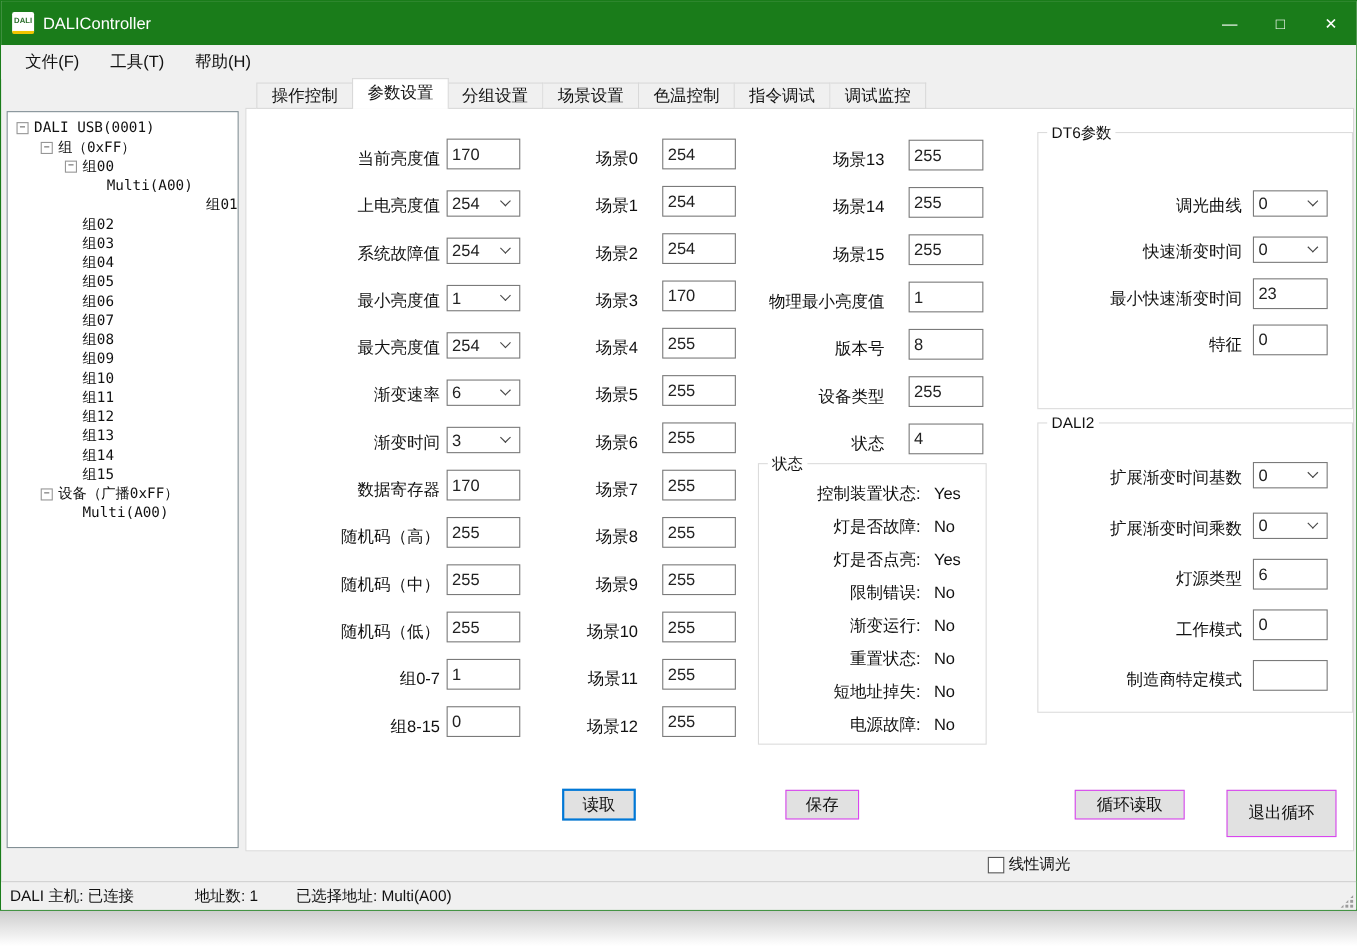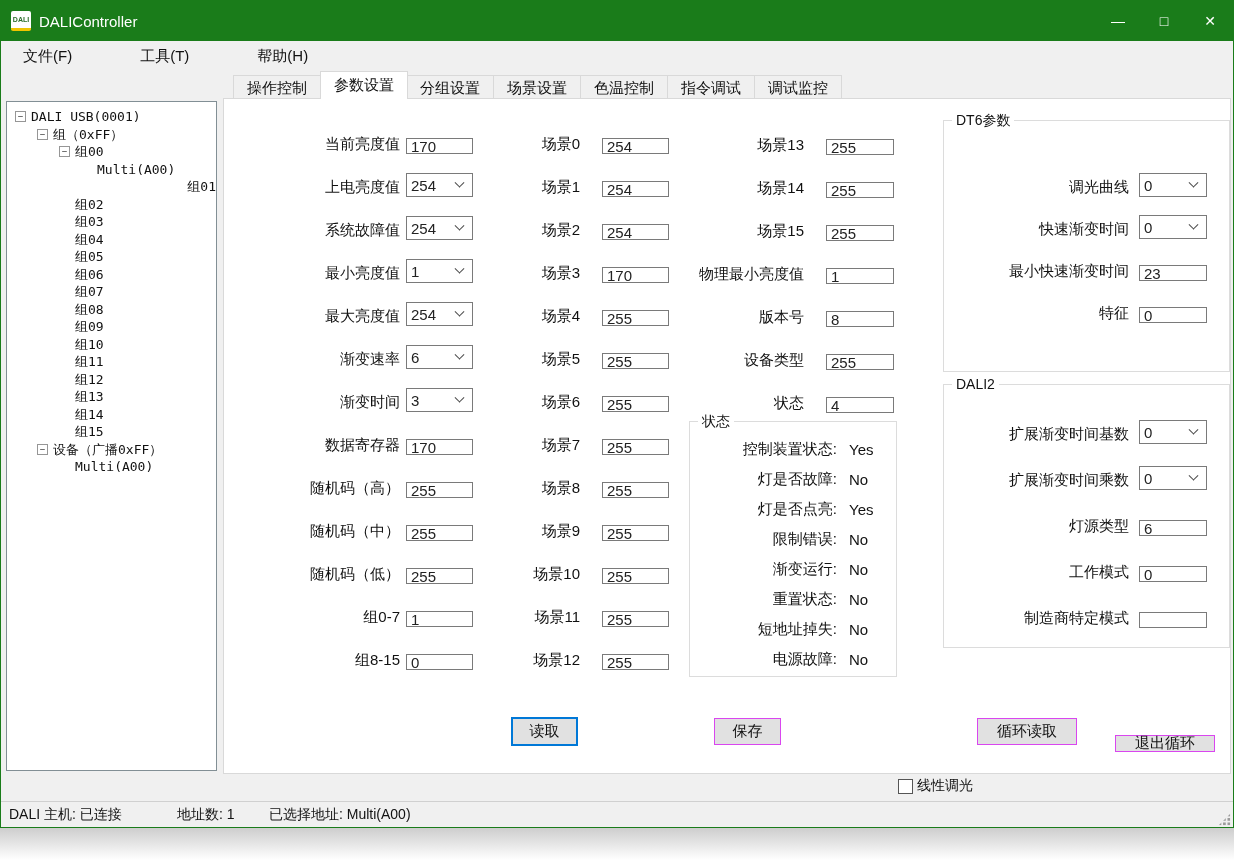--- a/index.html
+++ b/index.html
@@ -8,21 +8,21 @@
   .window-shadow { width:1234px; height:32px; background:linear-gradient(to bottom, rgba(90,90,90,.30), rgba(255,255,255,0)); }
 
   
   .titlebar { position:absolute; left:0; top:0; width:100%; height:40px; background:#1a7c1a; display:flex; align-items:center; }
   .app-icon { width:20px; height:20px; margin:0 8px 0 10px; background:#ffffff; border-radius:2px; display:flex; align-items:center; justify-content:center; font-size:7px; font-weight:bold; color:#2a6e2a; border-bottom:3px solid #f0c400; }
   .app-title { color:#ffffff; font-size:15px; }
   .titlebar-spacer { flex:1; }
   .win-btn { width:46px; height:40px; color:#ffffff; font-size:14px; display:flex; align-items:center; justify-content:center; cursor:default; }
 
   
-  .menubar { position:absolute; left:0; top:40px; width:100%; height:31px; background:#f0f0f0; display:flex; align-items:center; padding-left:8px;gap:40px; }
+  .menubar { position:absolute; left:0; top:40px; width:100%; height:31px; background:#f0f0f0; display:flex; align-items:center; padding-left:8px; }
   .menu-item { font-size:15px; color:#111; padding:4px 14px; }
 
   
   .tree-panel { position:absolute; left:5px; top:100px; width:211px; height:670px; background:#ffffff; border:1px solid #828f95; overflow:hidden; padding-top:6px; font-family:"DejaVu Sans Mono",monospace; font-size:13px; color:#111; }
   .tree-row { height:17.5px; line-height:17.5px; white-space:nowrap; display:flex; align-items:center; }
   .expander { display:inline-flex; width:11px; height:11px; border:1px solid #969696; background:#fff; color:#404040; font-size:9px; line-height:9px; align-items:center; justify-content:center; margin-right:5px; flex:none; }
   .exp-spacer { display:inline-block; width:16px; flex:none; }
 
   
   .tabs { position:absolute; left:232px; top:70px; height:28px; display:flex; align-items:flex-end; z-index:3; }
@@ -30,21 +30,21 @@
   .tab:first-child { border-left:1px solid #d9d9d9; }
   .tab.active { background:#ffffff; height:28px; line-height:26px; border:1px solid #d9d9d9; border-bottom:none; margin:0 -1px; position:relative; z-index:4; }
 
   
   .panel { position:absolute; left:222px; top:97px; width:1008px; height:676px; background:#ffffff; border:1px solid #d9d9d9; }
 
   
   .fields { position:absolute; z-index:2; }
   .frow { display:flex; align-items:flex-end; height:26px; margin-bottom:17px; }
   .flabel { flex:1; text-align:right; font-size:15px; color:#111; white-space:nowrap; }
-  .tinput { width:67px; height:16px; border:1px solid #7a7a7a; background:#fff; font-family:"Liberation Sans","DejaVu Sans",sans-serif; font-size:15px; color:#222; padding:0 4px; flex:none; }
+  .tinput { width:67px; height:28px; border:1px solid #7a7a7a; background:#fff; font-family:"Liberation Sans","DejaVu Sans",sans-serif; font-size:15px; color:#222; padding:0 4px; flex:none; }
   .combo { width:67px; height:24px; border:1px solid #7a7a7a; background:#fff; display:flex; align-items:center; flex:none; }
   .combo-val { flex:1; font-size:15px; color:#222; padding-left:4px; }
   .chev { width:7px; height:7px; border-right:1.6px solid #464646; border-bottom:1.6px solid #464646; transform:rotate(45deg) translate(-2px,-2px); margin-right:9px; flex:none; }
 
   #col1 { left:230px; top:127px; width:242px; }
   #col1 .flabel { padding-right:6px; }
   #col2 { left:505px; top:127px; width:163px; }
   #col2 .flabel { padding-right:22px; }
   #col3 { left:686px; top:128px; width:207px; }
   #col3 .flabel { padding-right:22px; }
@@ -67,21 +67,21 @@
   #group-dali2 .gfields { padding-top:33px; }
   #group-dali2 .frow { margin-bottom:20px; }
   .gfields .flabel { padding-right:10px; }
   .gfields .tinput, .gfields .combo { width:68px; }
 
   
   .btn { position:absolute; background:#e1e1e1; border:1px solid #d946ef; font-size:15px; color:#111; display:flex; align-items:center; justify-content:center; z-index:2; }
   #btn-read { left:510px; top:716px; width:67px; height:29px; border:2px solid #0078d7; }
   #btn-save { left:713px; top:717px; width:67px; height:27px; }
   #btn-loop { left:976px; top:717px; width:100px; height:27px; }
-  #btn-exit { left:1114px; top:734px; width:100px; height:17px; }
+  #btn-exit { left:1114px; top:717px; width:100px; height:43px; }
 
   
   .footer-check { position:absolute; left:897px; top:776px; display:flex; align-items:center; }
   .checkbox { width:15px; height:15px; border:1px solid #555; background:#fff; flex:none; }
   .check-label { margin-left:4px; font-size:14px; color:#111; }
 
   
   .statusbar { position:absolute; left:0; top:800px; width:100%; height:27px; background:#f0f0f0; border-top:1px solid #d0d0d0; font-size:14px; color:#111; }
   .sb-item { position:absolute; top:4px; white-space:nowrap; }
   #sb-host { left:8px; }

